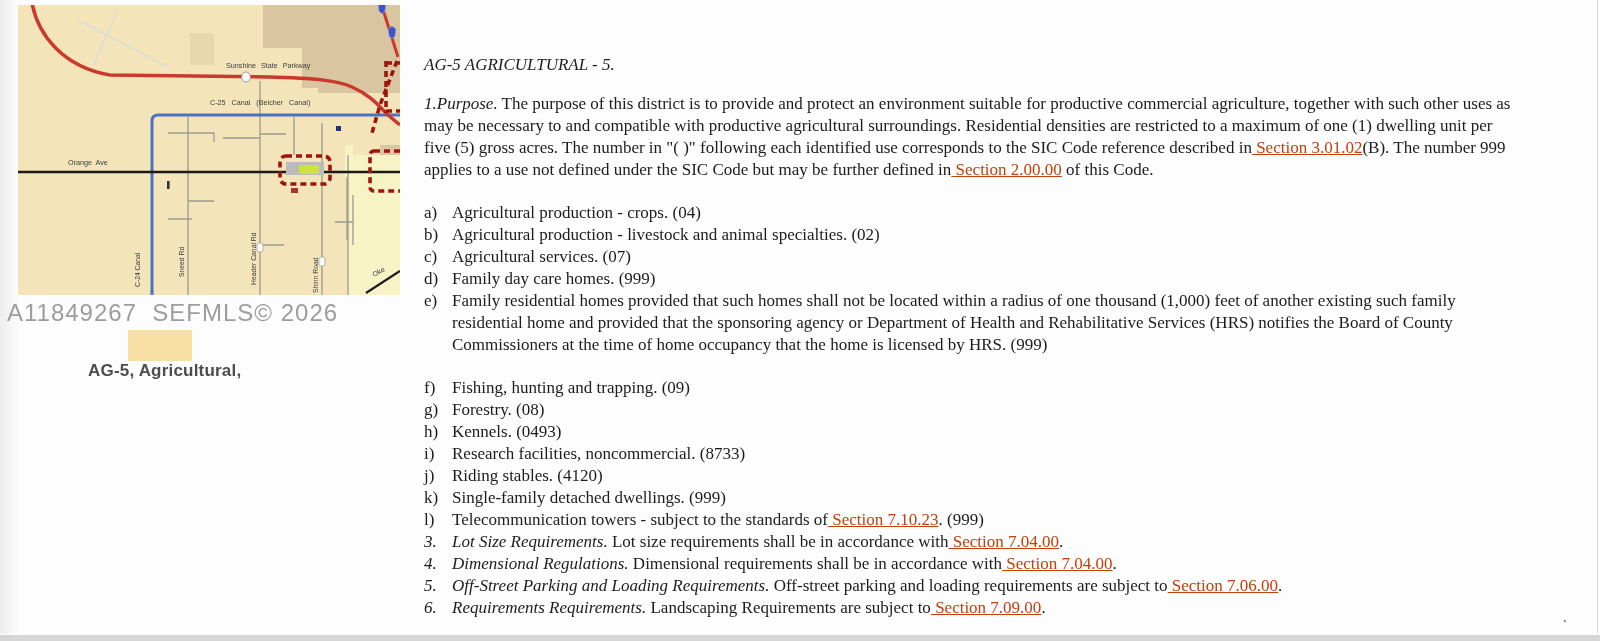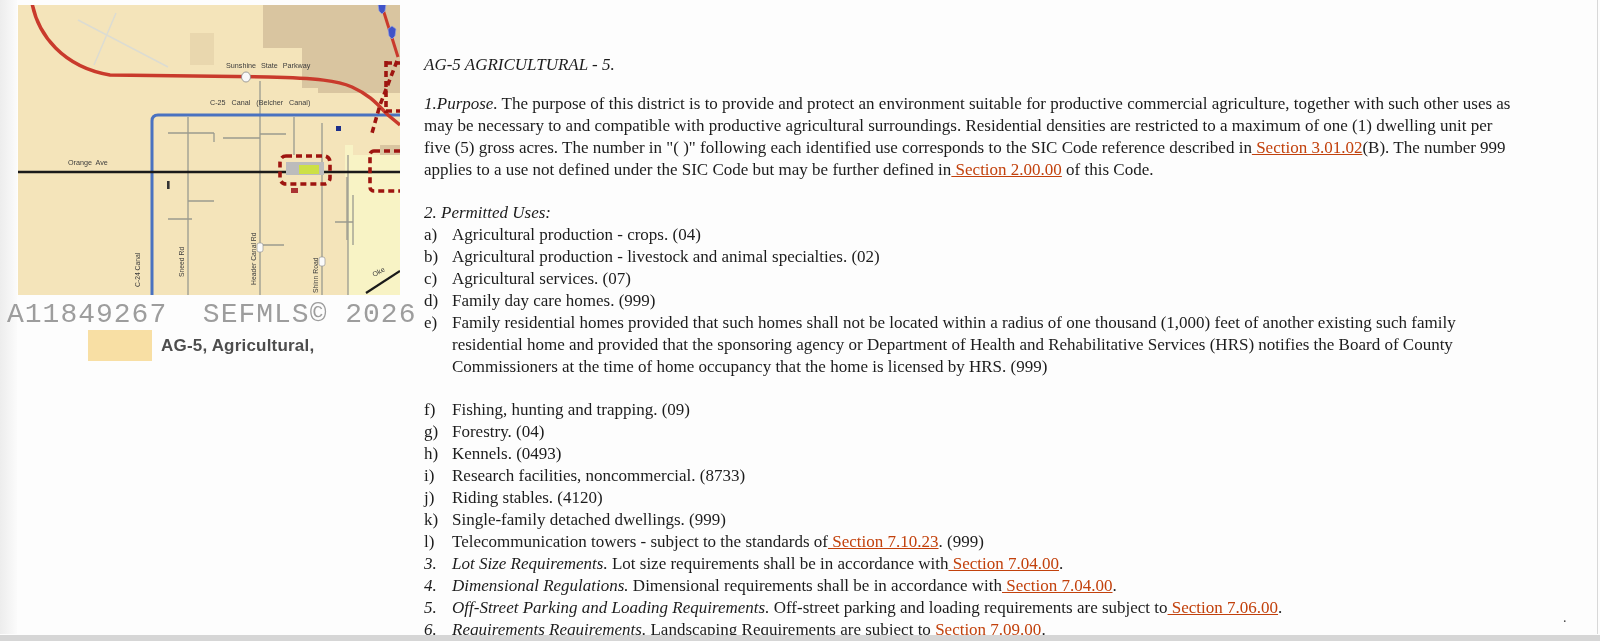--- a/index.html
+++ b/index.html
@@ -22,25 +22,25 @@
   .right-edge {
     position:absolute; right:2px; top:0; width:1px; height:634px;
     background:#d8d8d8;
   }
   .map-wrap {
     position:absolute; left:18px; top:5px; width:382px; height:290px;text-align:right;
   }
   .map-wrap svg { display:block; width:100%; height:100%; }
   .watermark {
     position:absolute; left:7px; top:299px;
-    font-family:Liberation Mono, monospace;
-    font-size:28px; color:#9d9d9d; letter-spacing:1px; white-space:pre;
+    font-family:Liberation Sans, sans-serif;
+    font-size:24px; color:#9d9d9d; letter-spacing:1px; white-space:pre;
   }
   .legend {
-    position:absolute; left:88px; top:330px; display:flex; align-items:center;
+    position:absolute; left:88px; top:330px; display:flex; align-items:center;flex-direction:column;
   }
   .legend .swatch {
     width:64px; height:31px; background:#f8dfa4; margin-right:9px;
   }
   .legend .label {
     font-family:"Liberation Sans", sans-serif;
     font-weight:bold; font-size:17px; color:#4d4d4d; letter-spacing:0.2px;
   }
   .doc {
     position:absolute; left:424px; top:9px; width:1094px;
@@ -134,21 +134,20 @@
 <div class="legend">
   <div class="swatch"></div>
   <div class="label">AG-5, Agricultural,</div>
 </div>
 
 <div class="doc">
     <div class="para title"><span class="it">AG-5 AGRICULTURAL - 5.</span></div>
     <div class="spacer" style="height: 17px;"></div>
     <div class="para"><span class="it">1.Purpose.</span><span> The purpose of this district is to provide and protect an environment suitable for productive commercial agriculture, together with such other uses as may be necessary to and compatible with productive agricultural surroundings. Residential densities are restricted to a maximum of one (1) dwelling unit per five (5) gross acres. The number in "(  )" following each identified use corresponds to the SIC Code reference described in</span><a href="#" class="lnk"> Section 3.01.02</a><span>(B). The number 999 applies to a use not defined under the SIC Code but may be further defined in</span><a href="#" class="lnk"> Section 2.00.00</a><span> of this Code.</span></div>
     <div class="spacer" style="height: 21px;"></div>
-    <div class="para"><span class="it">2. Permitted Uses:</span></div>
     <div class="li">
       <span class="marker">a)</span>
       <span class="content"><span>Agricultural production - crops. (04)</span></span>
     </div>
     <div class="li">
       <span class="marker">b)</span>
       <span class="content"><span>Agricultural production - livestock and animal specialties. (02)</span></span>
     </div>
     <div class="li">
       <span class="marker">c)</span>
@@ -162,21 +161,21 @@
       <span class="marker">e)</span>
       <span class="content"><span>Family residential homes provided that such homes shall not be located within a radius of one thousand (1,000) feet of another existing such family residential home and provided that the sponsoring agency or Department of Health and Rehabilitative Services (HRS) notifies the Board of County Commissioners at the time of home occupancy that the home is licensed by HRS. (999)</span></span>
     </div>
     <div class="spacer" style="height: 21px;"></div>
     <div class="li">
       <span class="marker">f)</span>
       <span class="content"><span>Fishing, hunting and trapping. (09)</span></span>
     </div>
     <div class="li">
       <span class="marker">g)</span>
-      <span class="content"><span>Forestry. (04)</span></span>
+      <span class="content"><span>Forestry. (08)</span></span>
     </div>
     <div class="li">
       <span class="marker">h)</span>
       <span class="content"><span>Kennels. (0493)</span></span>
     </div>
     <div class="li">
       <span class="marker">i)</span>
       <span class="content"><span>Research facilities, noncommercial. (8733)</span></span>
     </div>
     <div class="li">

